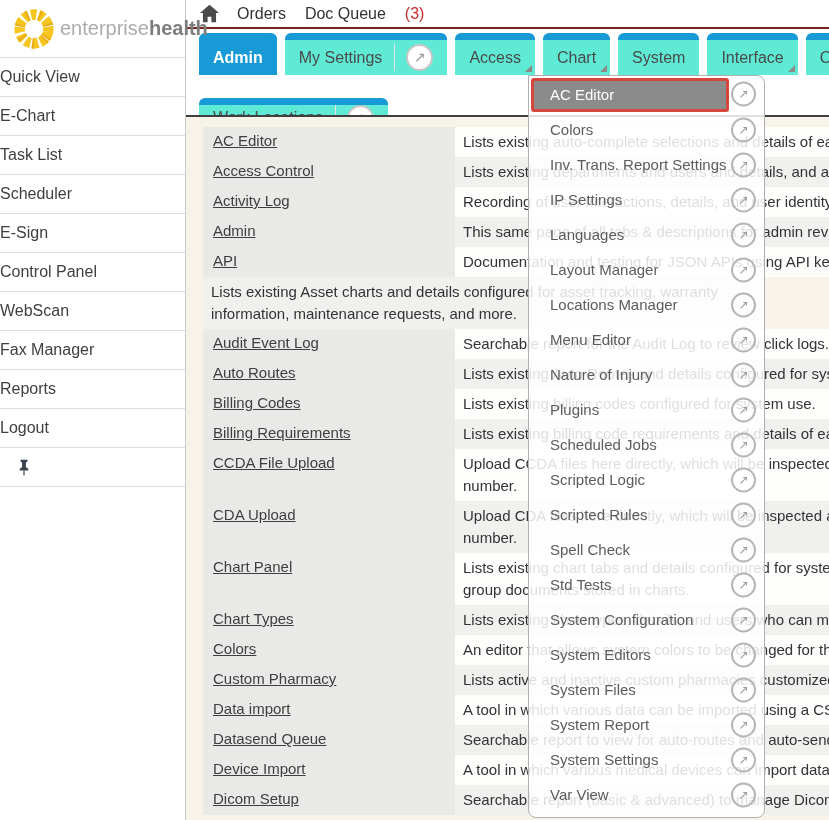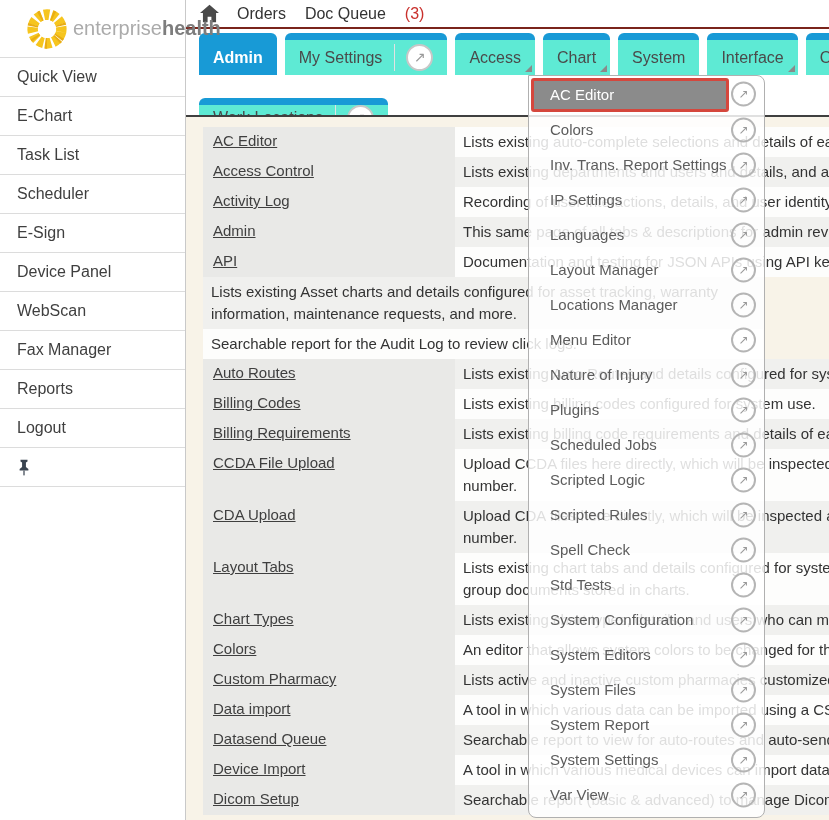--- a/index.html
+++ b/index.html
@@ -3,26 +3,26 @@
 <meta charset="utf-8">
 <style>
   html,body{margin:0;padding:0;}
   body{
     width:829px;height:820px;overflow:hidden;position:relative;
     font-family:"Liberation Sans", sans-serif;background:#fff;
   }
   
   .sidebar{position:absolute;left:0;top:0;width:186px;height:820px;background:#fff;
     border-right:1px solid #c9c9c9;box-sizing:border-box;z-index:5;}
-  .logo-row{height:57px;display:flex;align-items:center;padding-left:24px;}
+  .logo-row{height:57px;display:flex;align-items:center;padding-left:11px;}
   .logo-mark svg{width:46px;height:46px;display:block;}
   .brand{font-size:20px;color:#ababab;margin-left:3px;white-space:nowrap;}
   .brand b{color:#7d7d7d;font-weight:bold;}
   .side-list{border-top:1px solid #dcdcdc;}
-  .side-item{height:38px;line-height:38px;padding-left:17px;font-size:16px;color:#3f3f3f;
+  .side-item{height:38px;line-height:38px;font-size:16px;color:#3f3f3f;
     border-bottom:1px solid #dcdcdc;cursor:pointer;background:#fff;}
   .pin-row{height:38px;display:flex;align-items:center;padding-left:17px;border-bottom:1px solid #dcdcdc;}
   .pin-row svg{width:14px;height:19px;}
   
   .headzone{position:absolute;left:186px;top:0;width:643px;height:135px;background:#fff;}
   .topbar{height:27px;border-bottom:2px solid #7a241b;display:flex;align-items:center;
     padding-left:13px;font-size:16px;color:#333;}
   .home-icon{margin-right:17px;display:flex;align-items:center;cursor:pointer;}
   .home-icon svg{width:21px;height:19px;fill:#4a4a4a;}
   .topnav-link{margin-right:19px;color:#333;cursor:pointer;}
@@ -81,21 +81,21 @@
       </svg>
     </span>
     <span class="brand"><span>enterprise</span><b>health</b></span>
   </div>
   <div class="side-list" id="side-list">
       <div class="side-item">Quick View</div>
       <div class="side-item">E-Chart</div>
       <div class="side-item">Task List</div>
       <div class="side-item">Scheduler</div>
       <div class="side-item">E-Sign</div>
-      <div class="side-item">Device Panel</div>
+      <div class="side-item">Control Panel</div>
       <div class="side-item">WebScan</div>
       <div class="side-item">Fax Manager</div>
       <div class="side-item">Reports</div>
       <div class="side-item">Logout</div>
     </div>
   <div class="pin-row">
     <svg viewBox="0 0 16 20">
       <path fill="#3a4450" d="M4 1h8v2.2l-1.8 1.1v5l2.8 2.4v1.8H3v-1.8l2.8-2.4v-5L4 3.2z"></path>
       <rect x="7.3" y="13.5" width="1.4" height="5.5" fill="#3a4450"></rect>
     </svg>
@@ -172,20 +172,21 @@
         <div class="cell-desc">This same page of all tabs &amp; descriptions for admin review.</div>
       </div>
       <div class="trow">
         <div class="cell-link"><a>API</a></div>
         <div class="cell-desc">Documentation and testing for JSON APIs using API keys.</div>
       </div>
       <div class="trow alt">
         <div class="cell-desc">Lists existing Asset charts and details configured for asset tracking, warranty information, maintenance requests, and more.</div>
       </div>
       <div class="trow">
+        <div class="cell-link"><a>Audit Event Log</a></div>
         <div class="cell-desc">Searchable report for the Audit Log to review click logs.</div>
       </div>
       <div class="trow alt">
         <div class="cell-link"><a>Auto Routes</a></div>
         <div class="cell-desc">Lists existing Auto Routes and details configured for system use.</div>
       </div>
       <div class="trow">
         <div class="cell-link"><a>Billing Codes</a></div>
         <div class="cell-desc">Lists existing billing codes configured for system use.</div>
       </div>
@@ -195,21 +196,21 @@
       </div>
       <div class="trow">
         <div class="cell-link"><a>CCDA File Upload</a></div>
         <div class="cell-desc">Upload CCDA files here directly, which will be inspected and assigned a document number.</div>
       </div>
       <div class="trow alt">
         <div class="cell-link"><a>CDA Upload</a></div>
         <div class="cell-desc">Upload CDA files here directly, which will be inspected and assigned a document number.</div>
       </div>
       <div class="trow">
-        <div class="cell-link"><a>Layout Tabs</a></div>
+        <div class="cell-link"><a>Chart Panel</a></div>
         <div class="cell-desc">Lists existing chart tabs and details configured for system use, which are used to group documents stored in charts.</div>
       </div>
       <div class="trow alt">
         <div class="cell-link"><a>Chart Types</a></div>
         <div class="cell-desc">Lists existing chart types, details, and users who can manage them.</div>
       </div>
       <div class="trow">
         <div class="cell-link"><a>Colors</a></div>
         <div class="cell-desc">An editor that allows system colors to be changed for the system.</div>
       </div>

